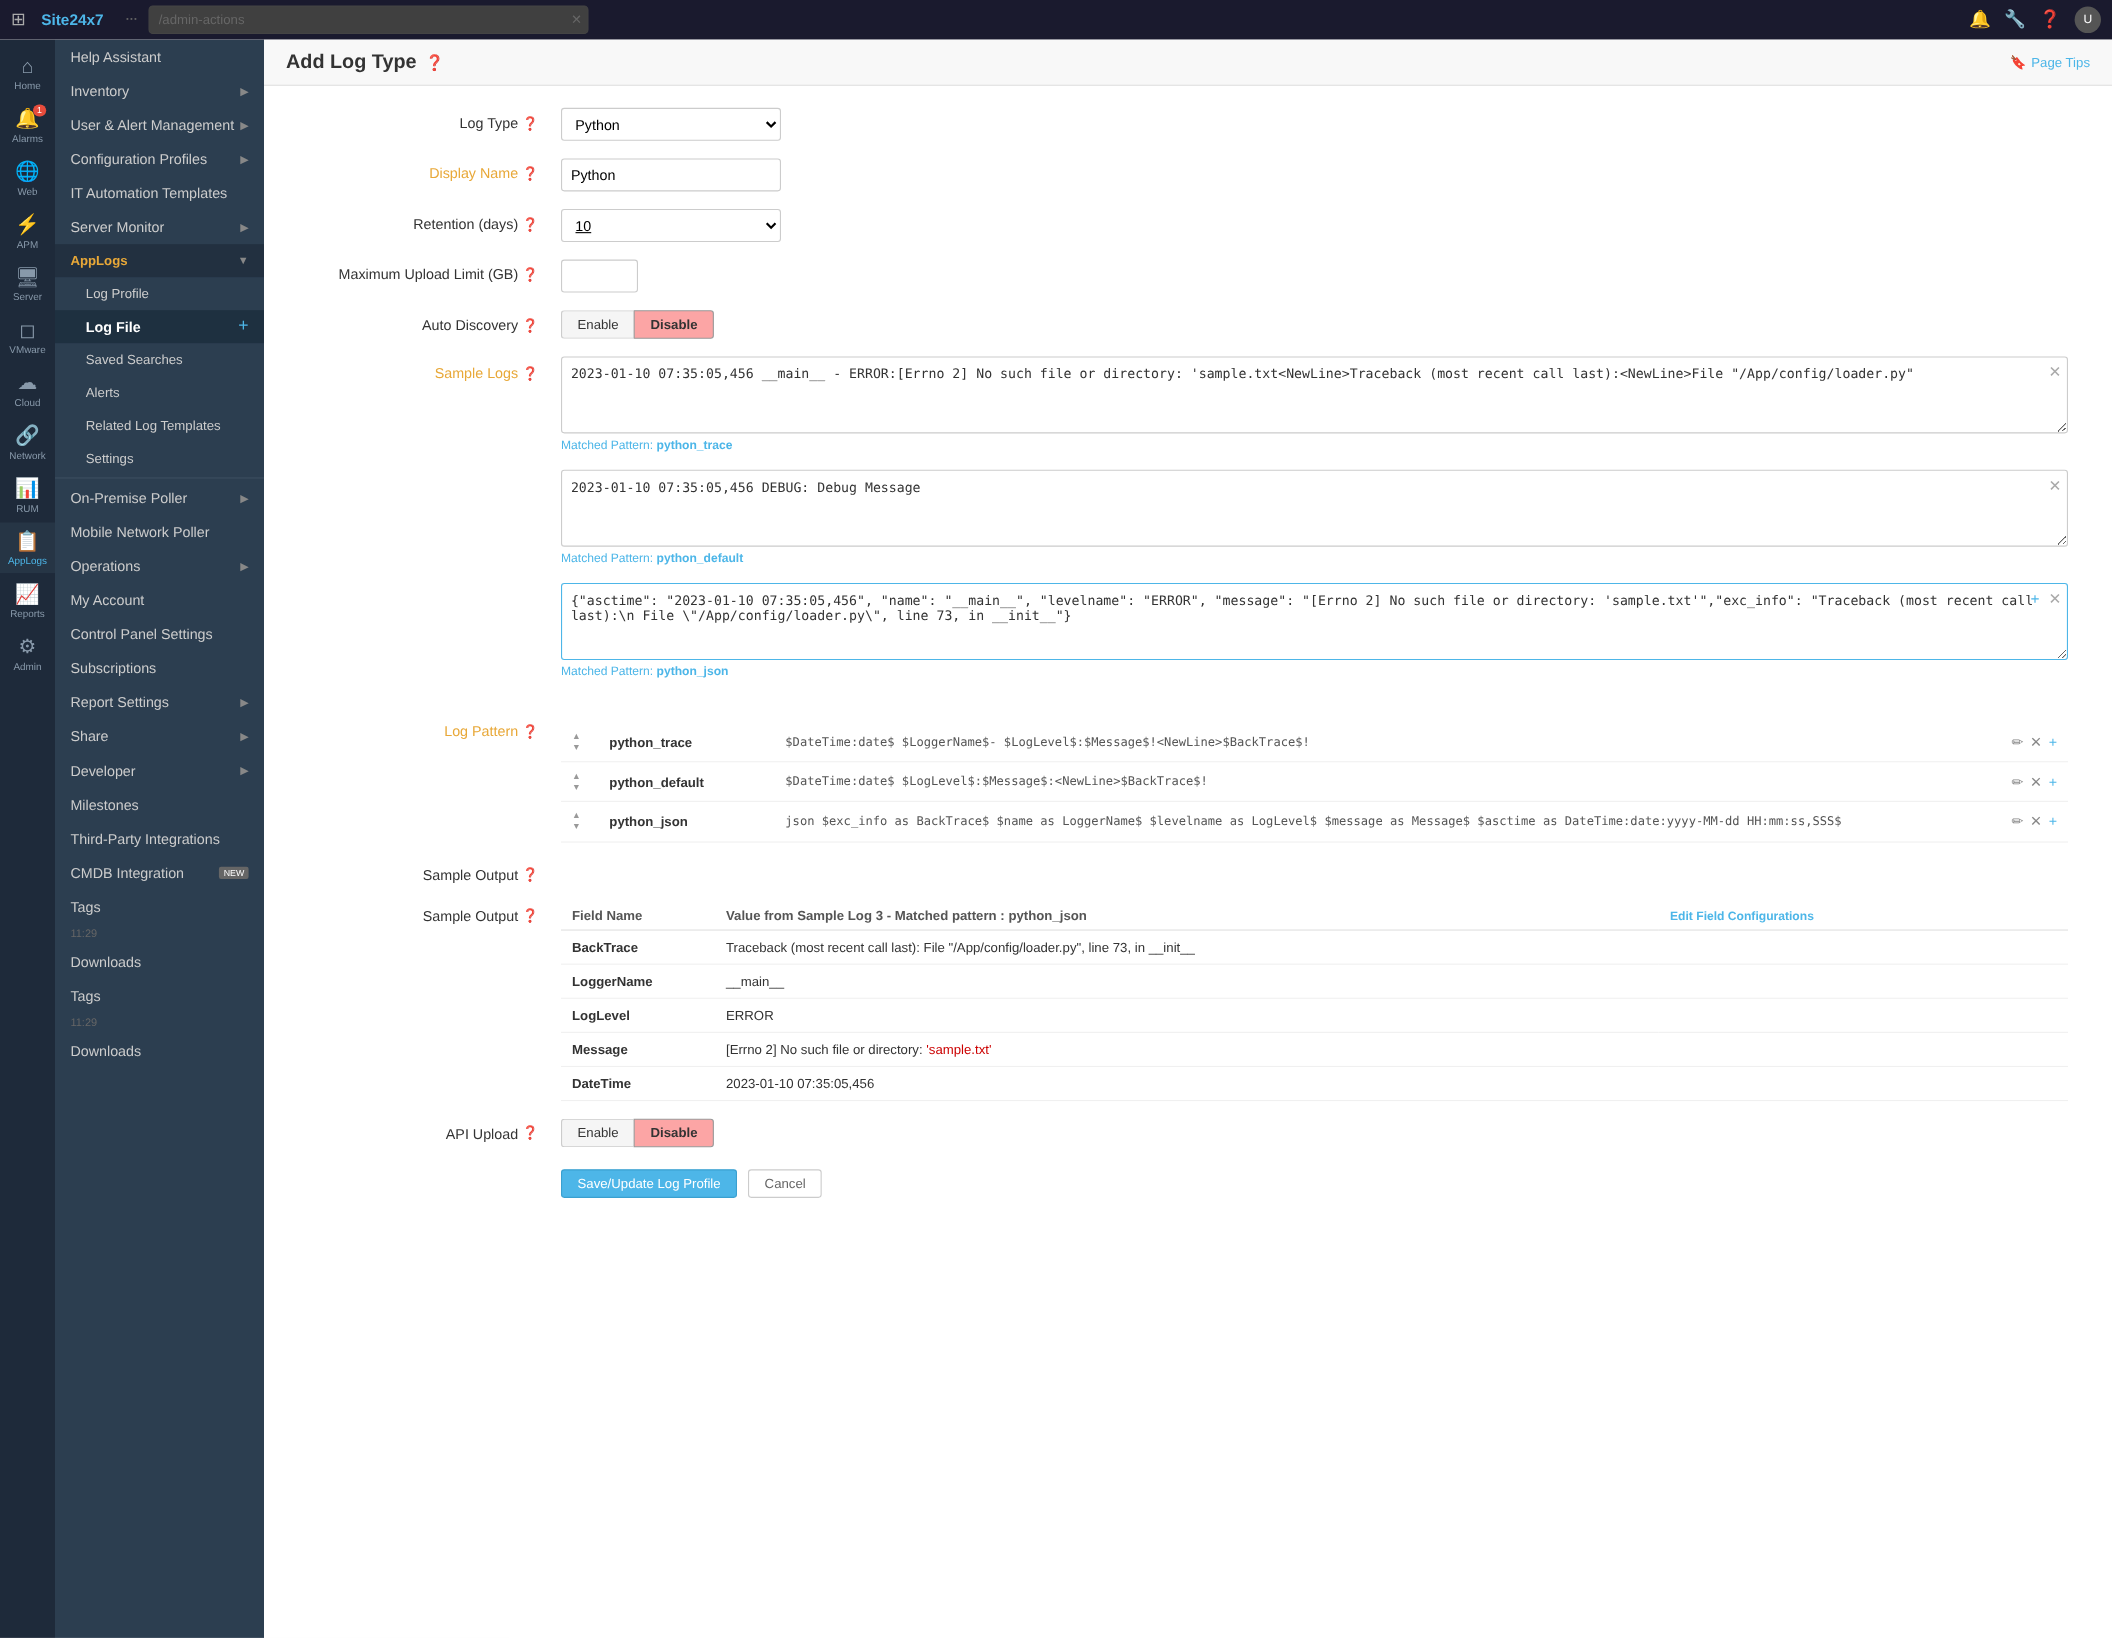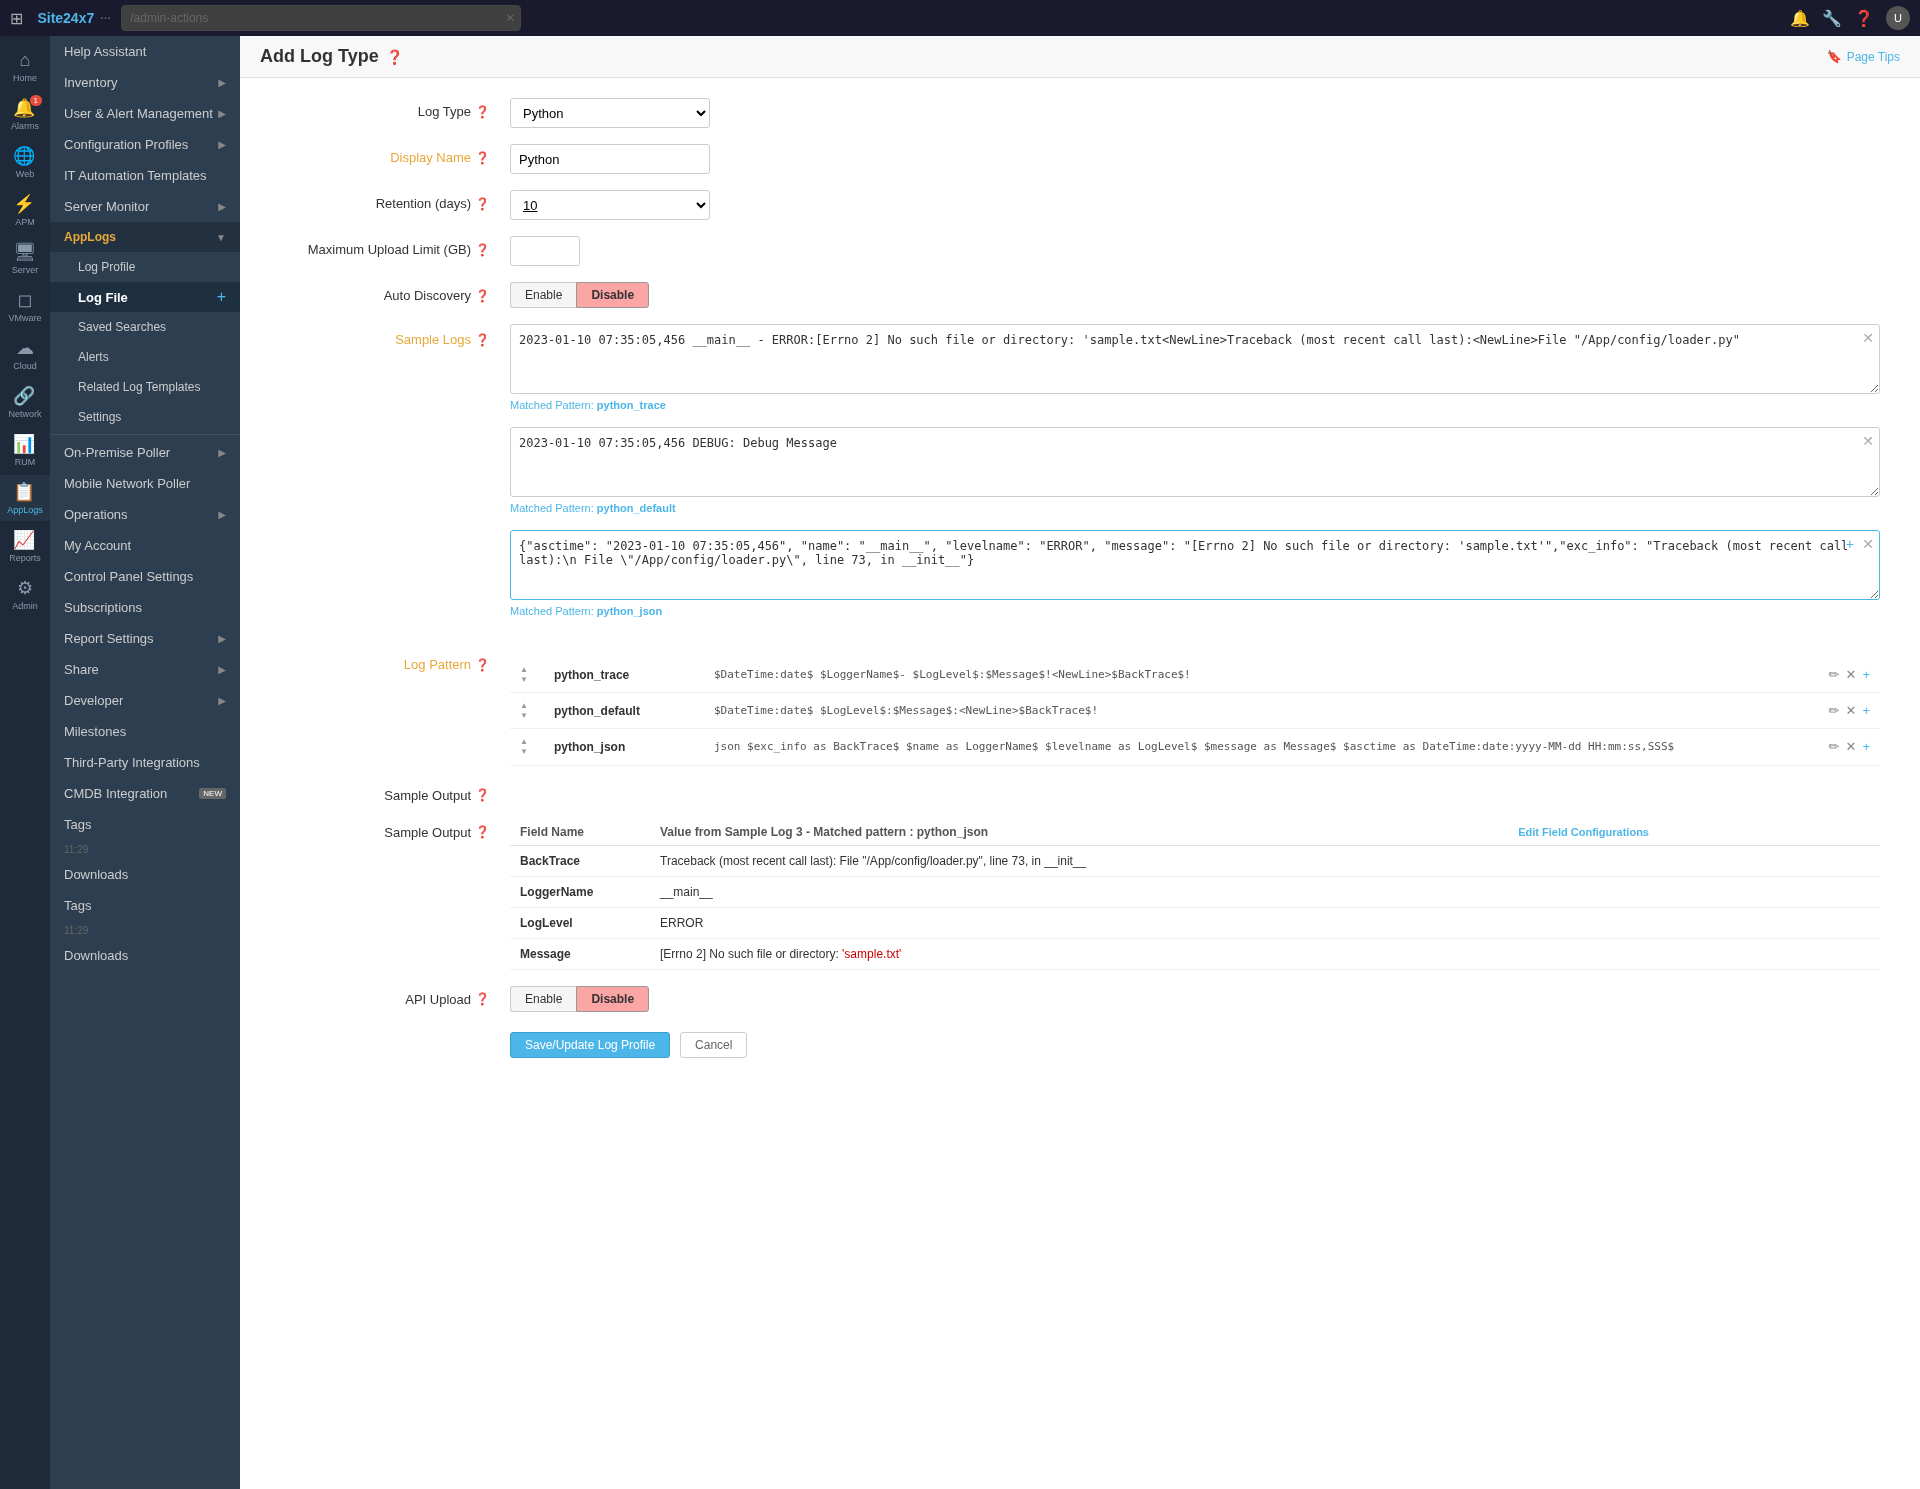--- a/index.html
+++ b/index.html
@@ -1,20 +1,20 @@
 <!DOCTYPE html>
 <html><head>
   <meta charset="utf-8">
   <style>
     * { box-sizing: border-box; margin: 0; padding: 0; }
     body { font-family: Arial, sans-serif; font-size: 13px; background: #f5f5f5; display: flex; flex-direction: column; height: 100vh; overflow: hidden; }
 
     
     .topbar { background: #1a1a2e; height: 36px; display: flex; align-items: center; padding: 0 10px; gap: 10px; flex-shrink: 0; }
-    .topbar-logo { color: #fff; font-size: 14px; font-weight: bold; display: flex; align-items: center; gap: 6px; }
+    .topbar-logo { color: #fff; font-size: 14px; font-weight: bold; display: flex; align-items: center; gap: 20px; }
     .topbar-logo span { color: #4db6e8; }
     .grid-icon { color: #aaa; font-size: 16px; margin-right: 4px; }
     .topbar-search { flex: 1; max-width: 400px; position: relative; }
     .topbar-search input { width: 100%; background: #404040; border: 1px solid #444; border-radius: 4px; color: #ccc; padding: 4px 28px 4px 8px; font-size: 12px; height: 26px; }
     .topbar-search input::placeholder { color: #666; }
     .topbar-search .clear-icon { position: absolute; right: 6px; top: 50%; transform: translateY(-50%); color: #666; cursor: pointer; font-size: 12px; }
     .topbar-right { margin-left: auto; display: flex; align-items: center; gap: 12px; }
     .topbar-icon { color: #aaa; font-size: 16px; cursor: pointer; }
     .topbar-avatar { width: 24px; height: 24px; border-radius: 50%; background: #555; display: flex; align-items: center; justify-content: center; color: #fff; font-size: 11px; cursor: pointer; }
 
@@ -489,20 +489,24 @@
               <tr>
                 <td class="field-name">LogLevel</td>
                 <td colspan="2">ERROR</td>
               </tr>
               <tr>
                 <td class="field-name">Message</td>
                 <td colspan="2">
                   <span>[Errno 2] No such file or directory: </span><span style="color:#c00;">'sample.txt'</span>
                 </td>
               </tr>
+              <tr>
+                <td class="field-name">DateTime</td>
+                <td colspan="2">2023-01-10 07:35:05,456</td>
+              </tr>
             </tbody>
           </table>
         </div>
       </div>
 
       <div class="form-row">
         <div class="form-label">
           <span>API Upload</span>
           <span class="field-help">❓</span>
         </div>

